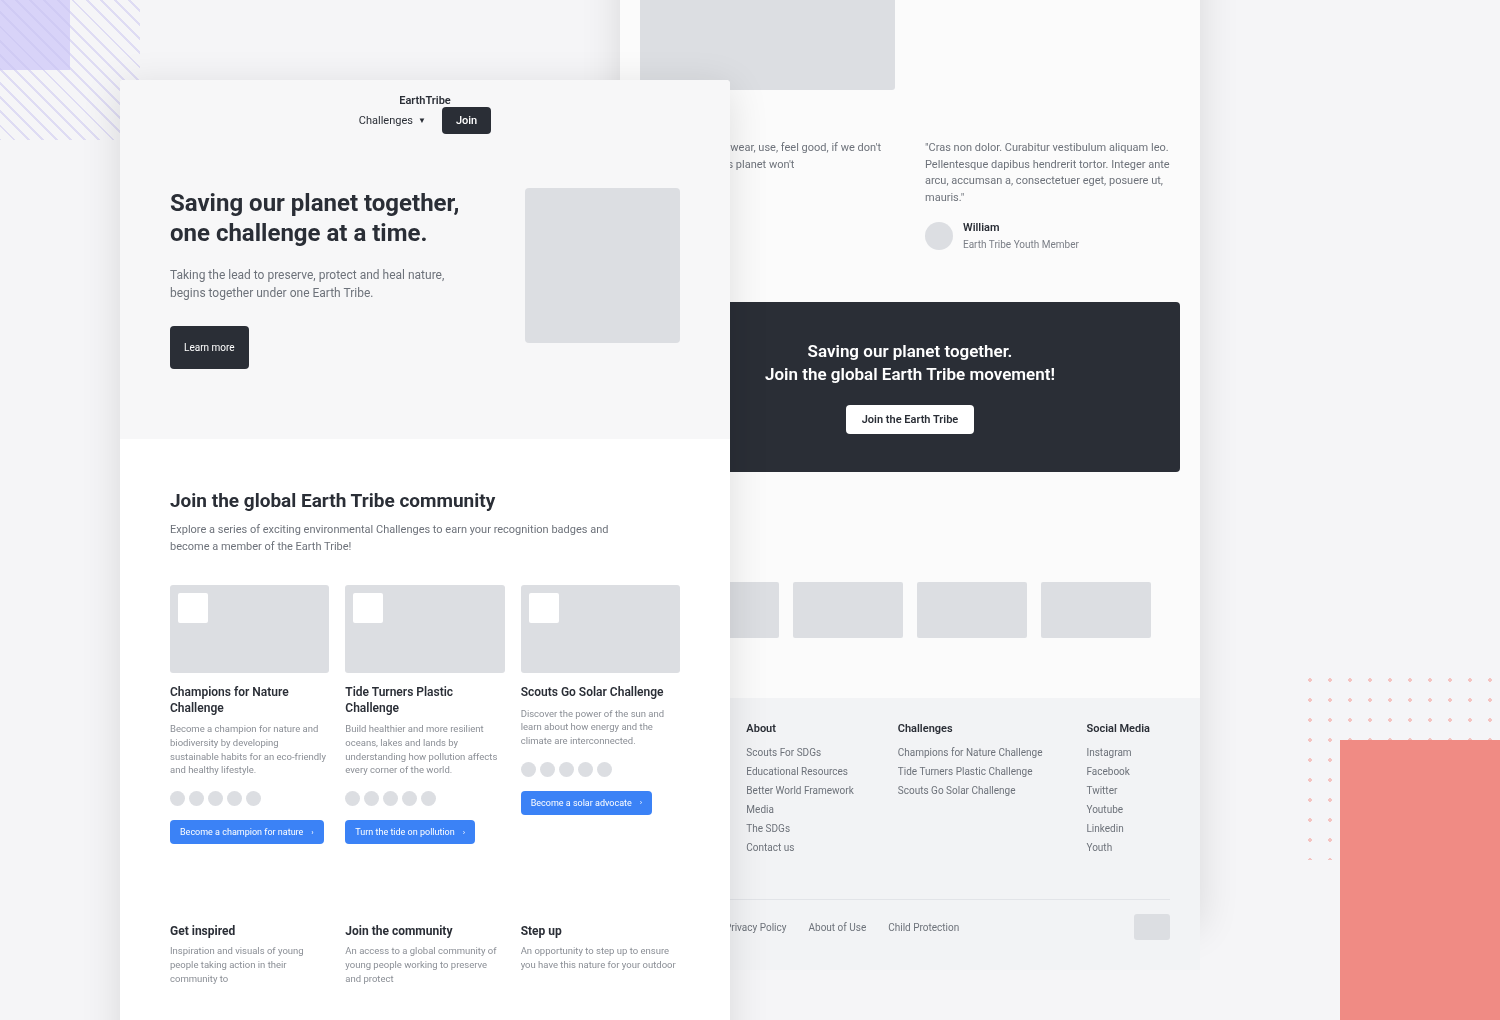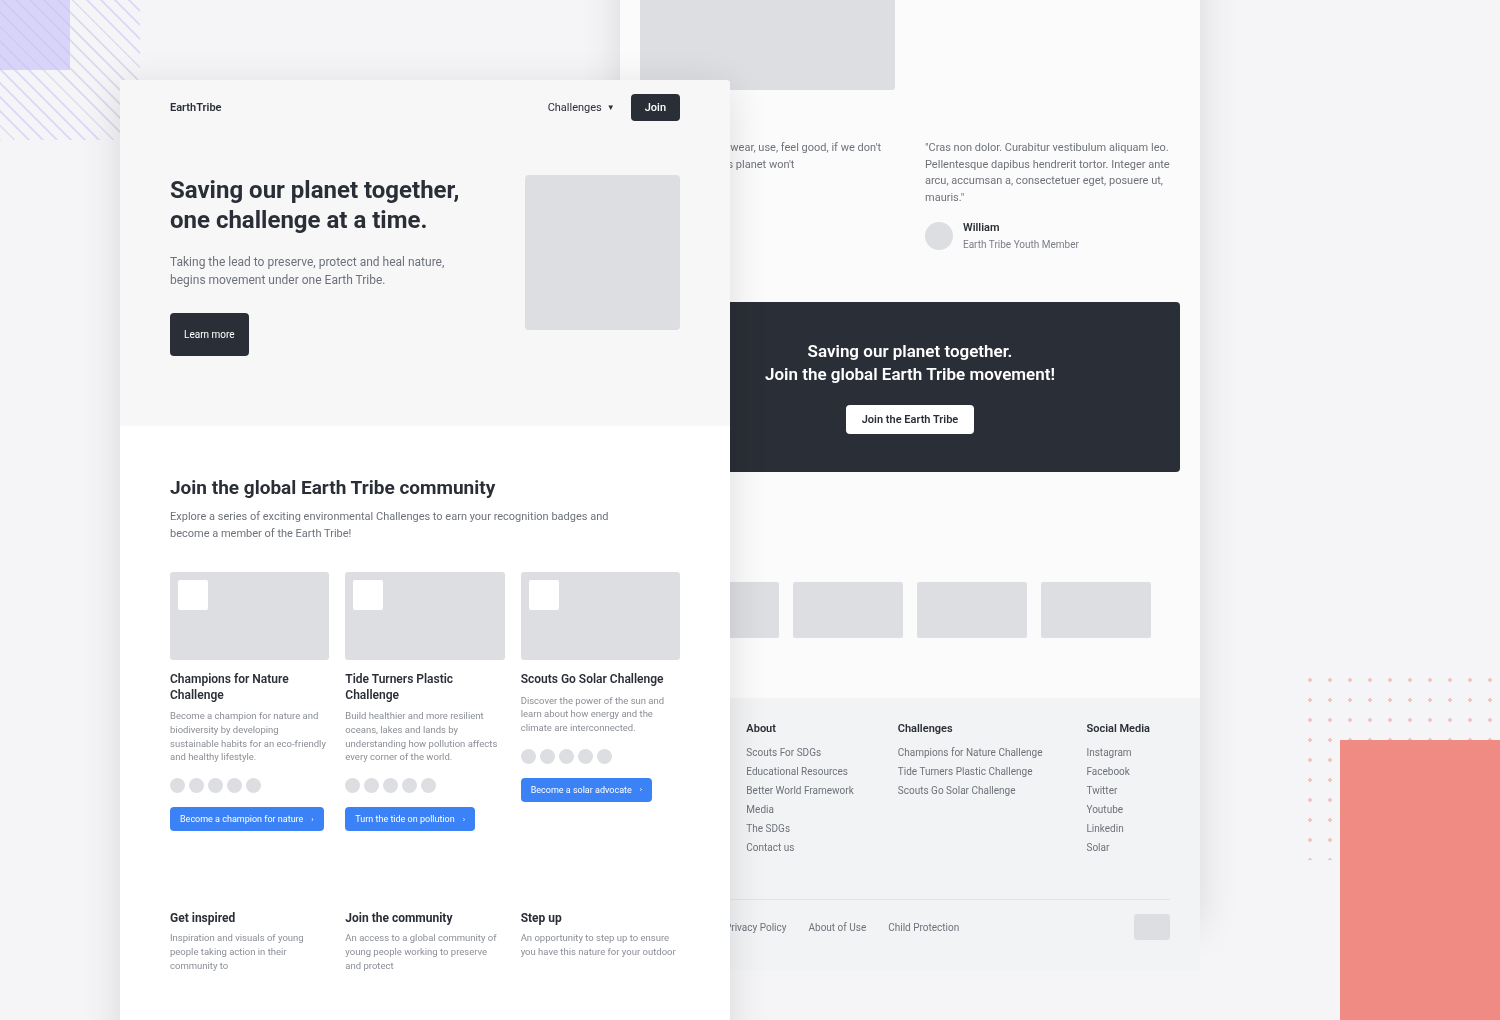--- a/index.html
+++ b/index.html
@@ -143,20 +143,21 @@
   z-index: 2;
   overflow: hidden;
 }
 
 .navbar {
   display: flex;
   align-items: center;
   justify-content: space-between;
   padding: 14px 50px;
   background: #f7f7f8;
+  flex-direction: column;
 }
 .brand { font-size: 11px; font-weight: 600; color: #2a2e36; }
 .nav-right { display: flex; align-items: center; gap: 16px; }
 .nav-link { font-size: 11px; color: #2a2e36; display: flex; align-items: center; gap: 5px; }
 .nav-link .chevron { font-size: 8px; }
 .join-btn {
   background: #2a2e36;
   color: #fff;
   font-size: 11px;
   font-weight: 500;
@@ -303,21 +304,21 @@
         <a>Tide Turners Plastic Challenge</a>
         <a>Scouts Go Solar Challenge</a>
       </div>
       <div class="footer-col">
         <h4>Social Media</h4>
         <a>Instagram</a>
         <a>Facebook</a>
         <a>Twitter</a>
         <a>Youtube</a>
         <a>Linkedin</a>
-        <a>Solar</a>
+        <a>Youth</a>
       </div>
     </div>
     <div class="footer-bottom" style="margin-top:40px; padding-top:14px; align-items:center;">
       <span>okies Policy</span>
       <span>Privacy Policy</span>
       <span>About of Use</span>
       <span>Child Protection</span>
       <span style="margin-left:auto; width:36px; height:26px; background:#dcdee2; border-radius:3px;"></span>
     </div>
   </div>
@@ -333,21 +334,21 @@
         <span>Challenges</span>
         <span class="chevron">▼</span>
       </div>
       <div class="join-btn">Join</div>
     </div>
   </div>
 
   <div class="hero">
     <div class="hero-text">
       <h1>Saving our planet together, one challenge at a time.</h1>
-      <p>Taking the lead to preserve, protect and heal nature, begins movement under one Earth Tribe.</p>
+      <p>Taking the lead to preserve, protect and heal nature, begins together under one Earth Tribe.</p>
       <div class="hero-btn">Learn more</div>
     </div>
     <div class="hero-image"></div>
   </div>
 
   <div class="section">
     <h2>Join the global Earth Tribe community</h2>
     <p class="sub">Explore a series of exciting environmental Challenges to earn your recognition badges and become a member of the Earth Tribe!</p>
 
     <div class="cards">

